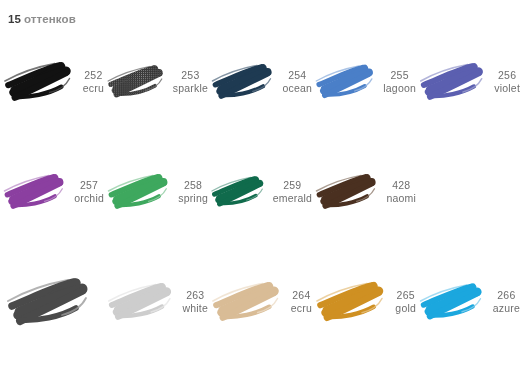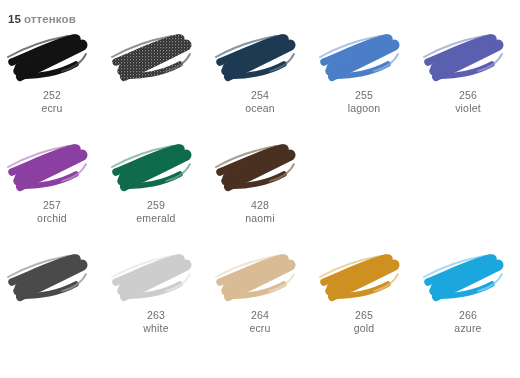--- a/index.html
+++ b/index.html
@@ -50,23 +50,24 @@
   .row {
     display: flex;
     flex-direction: row;
     width: 520px;
     height: 110px;
   }
   .cell {
     width: 104px;
     height: 110px;
     display: flex;
-    flex-direction: column;
+    flex-direction: row;
     align-items: center;
     box-sizing: border-box;
+    justify-content: center;
   }
   .swatch {
     width: 100px;
     height: 62px;
     display: block;
   }
   .labels {
     margin-top: 1px;
     text-align: center;
     line-height: 13px;
@@ -121,20 +122,24 @@
               </pattern>
             </defs>
             <path d="M6 31 C 22 22, 44 14, 66 10" stroke="#6b6b6b" stroke-width="2.0" fill="none" stroke-linecap="round" opacity="0.75"></path>
             <path d="M10 36 C 30 28, 52 17, 72 12" stroke="url(#sp1)" stroke-width="7.5" fill="none" stroke-linecap="round"></path>
             <path d="M74 13 C 58 22, 34 36, 16 45" stroke="url(#sp1)" stroke-width="9.5" fill="none" stroke-linecap="round"></path>
             <path d="M18 42 C 40 33, 62 23, 80 19" stroke="url(#sp1)" stroke-width="11" fill="none" stroke-linecap="round"></path>
             <path d="M80 21 C 62 30, 36 43, 18 51" stroke="url(#sp1)" stroke-width="8" fill="none" stroke-linecap="round"></path>
             <path d="M18 50 C 36 51, 58 47, 74 38" stroke="url(#sp1)" stroke-width="5.5" fill="none" stroke-linecap="round"></path>
             <path d="M60 45 C 72 42, 80 36, 84 28" stroke="#6b6b6b" stroke-width="1.8" fill="none" stroke-linecap="round" opacity="0.8"></path>
           </svg>
+          <div class="labels">
+            <span class="code">253</span>
+            <span class="nm">sparkle</span>
+          </div>
         </div>
         <div class="cell">
           <svg class="swatch" viewBox="0 0 100 62">
             <defs></defs>
             <path d="M6 31 C 22 22, 44 14, 66 10" stroke="#5c7286" stroke-width="2.0" fill="none" stroke-linecap="round" opacity="0.75"></path>
             <path d="M10 36 C 30 28, 52 17, 72 12" stroke="#1e3a52" stroke-width="7.5" fill="none" stroke-linecap="round"></path>
             <path d="M74 13 C 58 22, 34 36, 16 45" stroke="#1e3a52" stroke-width="9.5" fill="none" stroke-linecap="round"></path>
             <path d="M18 42 C 40 33, 62 23, 80 19" stroke="#1e3a52" stroke-width="11" fill="none" stroke-linecap="round"></path>
             <path d="M80 21 C 62 30, 36 43, 18 51" stroke="#1e3a52" stroke-width="8" fill="none" stroke-linecap="round"></path>
             <path d="M18 50 C 36 51, 58 47, 74 38" stroke="#1e3a52" stroke-width="5.5" fill="none" stroke-linecap="round"></path>
@@ -191,20 +196,36 @@
             <path d="M60 45 C 72 42, 80 36, 84 28" stroke="#bb8ec8" stroke-width="1.8" fill="none" stroke-linecap="round" opacity="0.8"></path>
           </svg>
           <div class="labels">
             <span class="code">257</span>
             <span class="nm">orchid</span>
           </div>
         </div>
         <div class="cell">
           <svg class="swatch" viewBox="0 0 100 62">
             <defs></defs>
+            <path d="M6 31 C 22 22, 44 14, 66 10" stroke="#8ccb9f" stroke-width="2.0" fill="none" stroke-linecap="round" opacity="0.75"></path>
+            <path d="M10 36 C 30 28, 52 17, 72 12" stroke="#3ea85e" stroke-width="7.5" fill="none" stroke-linecap="round"></path>
+            <path d="M74 13 C 58 22, 34 36, 16 45" stroke="#3ea85e" stroke-width="9.5" fill="none" stroke-linecap="round"></path>
+            <path d="M18 42 C 40 33, 62 23, 80 19" stroke="#3ea85e" stroke-width="11" fill="none" stroke-linecap="round"></path>
+            <path d="M80 21 C 62 30, 36 43, 18 51" stroke="#3ea85e" stroke-width="8" fill="none" stroke-linecap="round"></path>
+            <path d="M18 50 C 36 51, 58 47, 74 38" stroke="#3ea85e" stroke-width="5.5" fill="none" stroke-linecap="round"></path>
+            <path d="M60 45 C 72 42, 80 36, 84 28" stroke="#8ccb9f" stroke-width="1.8" fill="none" stroke-linecap="round" opacity="0.8"></path>
+          </svg>
+          <div class="labels">
+            <span class="code">258</span>
+            <span class="nm">spring</span>
+          </div>
+        </div>
+        <div class="cell">
+          <svg class="swatch" viewBox="0 0 100 62">
+            <defs></defs>
             <path d="M6 31 C 22 22, 44 14, 66 10" stroke="#6fa795" stroke-width="2.0" fill="none" stroke-linecap="round" opacity="0.75"></path>
             <path d="M10 36 C 30 28, 52 17, 72 12" stroke="#106b4c" stroke-width="7.5" fill="none" stroke-linecap="round"></path>
             <path d="M74 13 C 58 22, 34 36, 16 45" stroke="#106b4c" stroke-width="9.5" fill="none" stroke-linecap="round"></path>
             <path d="M18 42 C 40 33, 62 23, 80 19" stroke="#106b4c" stroke-width="11" fill="none" stroke-linecap="round"></path>
             <path d="M80 21 C 62 30, 36 43, 18 51" stroke="#106b4c" stroke-width="8" fill="none" stroke-linecap="round"></path>
             <path d="M18 50 C 36 51, 58 47, 74 38" stroke="#106b4c" stroke-width="5.5" fill="none" stroke-linecap="round"></path>
             <path d="M60 45 C 72 42, 80 36, 84 28" stroke="#6fa795" stroke-width="1.8" fill="none" stroke-linecap="round" opacity="0.8"></path>
           </svg>
           <div class="labels">
             <span class="code">259</span>

